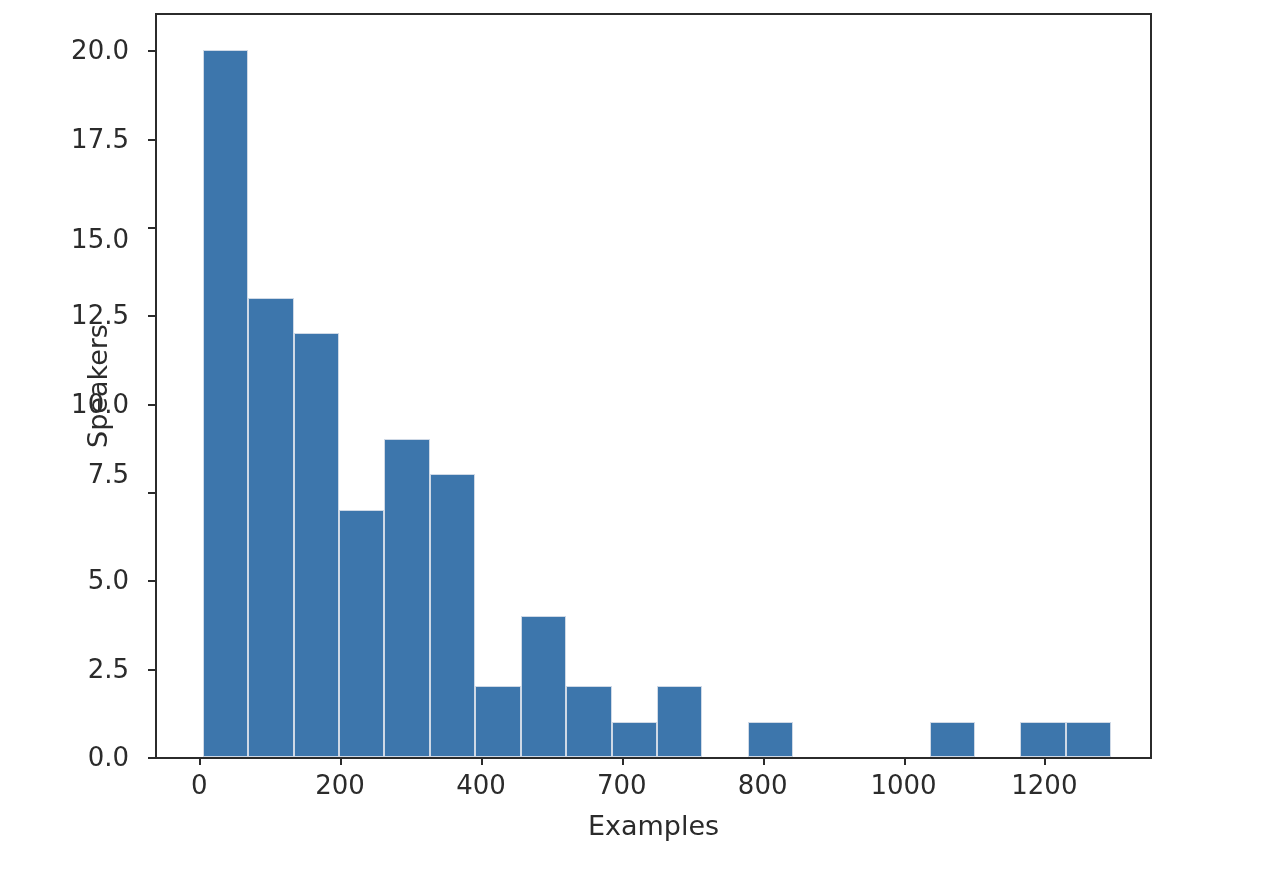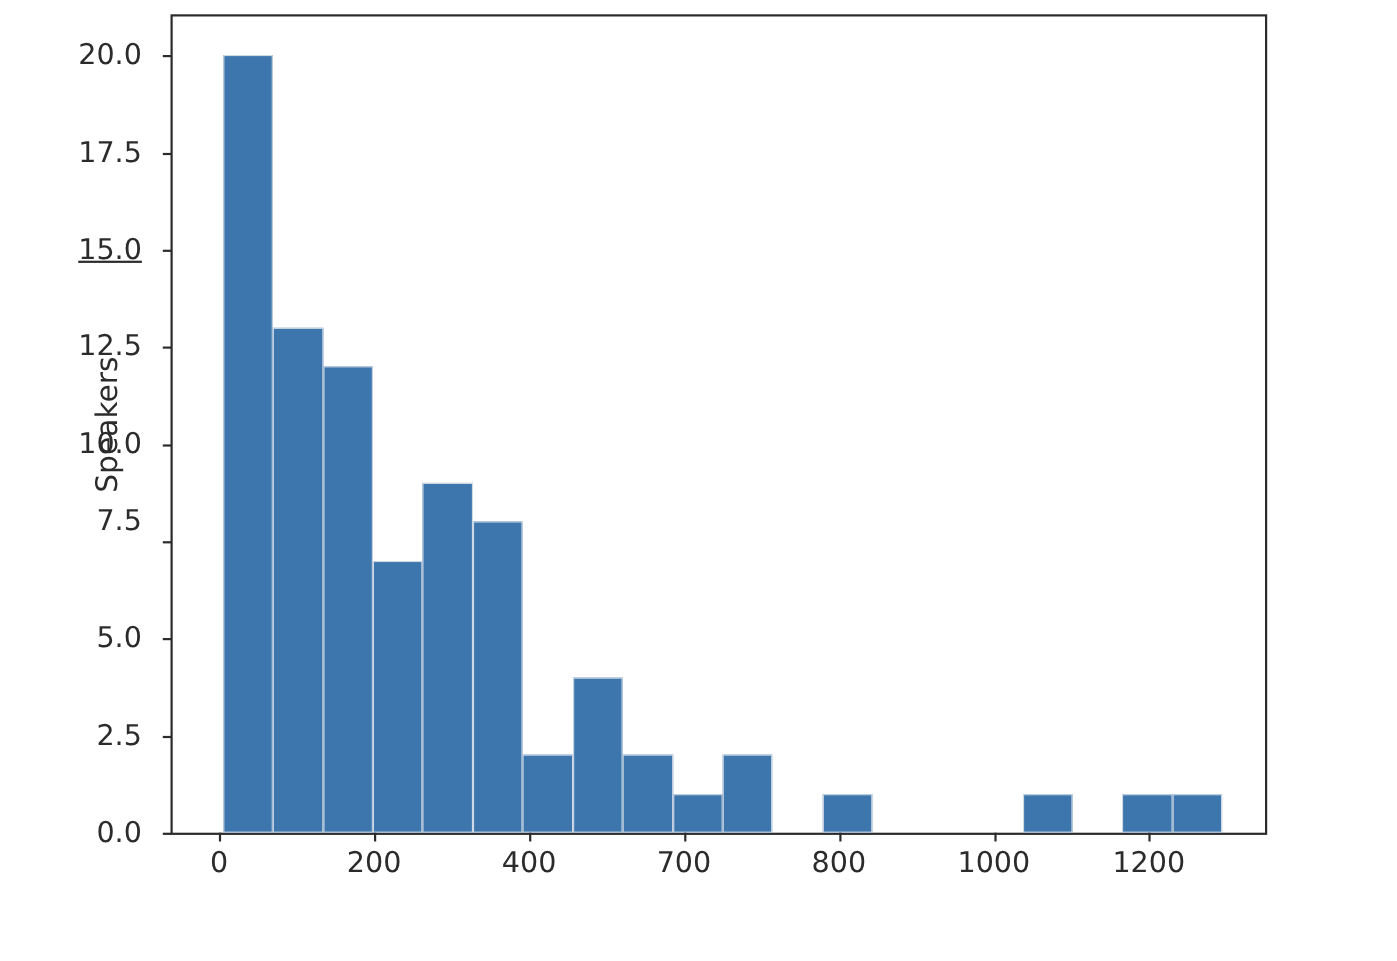--- a/index.html
+++ b/index.html
@@ -156,26 +156,27 @@
         <div class="ytick-label" style="top: 653.667px;">2.5</div>
         <div class="ytick-mark" style="top: 565.333px;"></div>
         <div class="ytick-label" style="top: 565.333px;">5.0</div>
         <div class="ytick-mark" style="top: 477px;"></div>
         <div class="ytick-label" style="top: 459px;">7.5</div>
         <div class="ytick-mark" style="top: 388.667px;"></div>
         <div class="ytick-label" style="top: 388.667px;">10.0</div>
         <div class="ytick-mark" style="top: 300.333px;"></div>
         <div class="ytick-label" style="top: 300.333px;">12.5</div>
         <div class="ytick-mark" style="top: 212px;"></div>
-        <div class="ytick-label" style="top: 212px; text-decoration: underline;">15.0</div>
+        <div class="ytick-label" style="top: 224px;">15.0</div>
         <div class="ytick-mark" style="top: 123.667px;"></div>
         <div class="ytick-label" style="top: 123.667px;">17.5</div>
         <div class="ytick-mark" style="top: 35.3333px;"></div>
         <div class="ytick-label" style="top: 35.3333px;">20.0</div>
       </div>
   </div>
 
   <div id="ylabel-wrap">
     <div id="ylabel">Speakers</div>
   </div>
 
+  <div id="xlabel">Examples</div>
 
 </div>
 
 </body></html>

